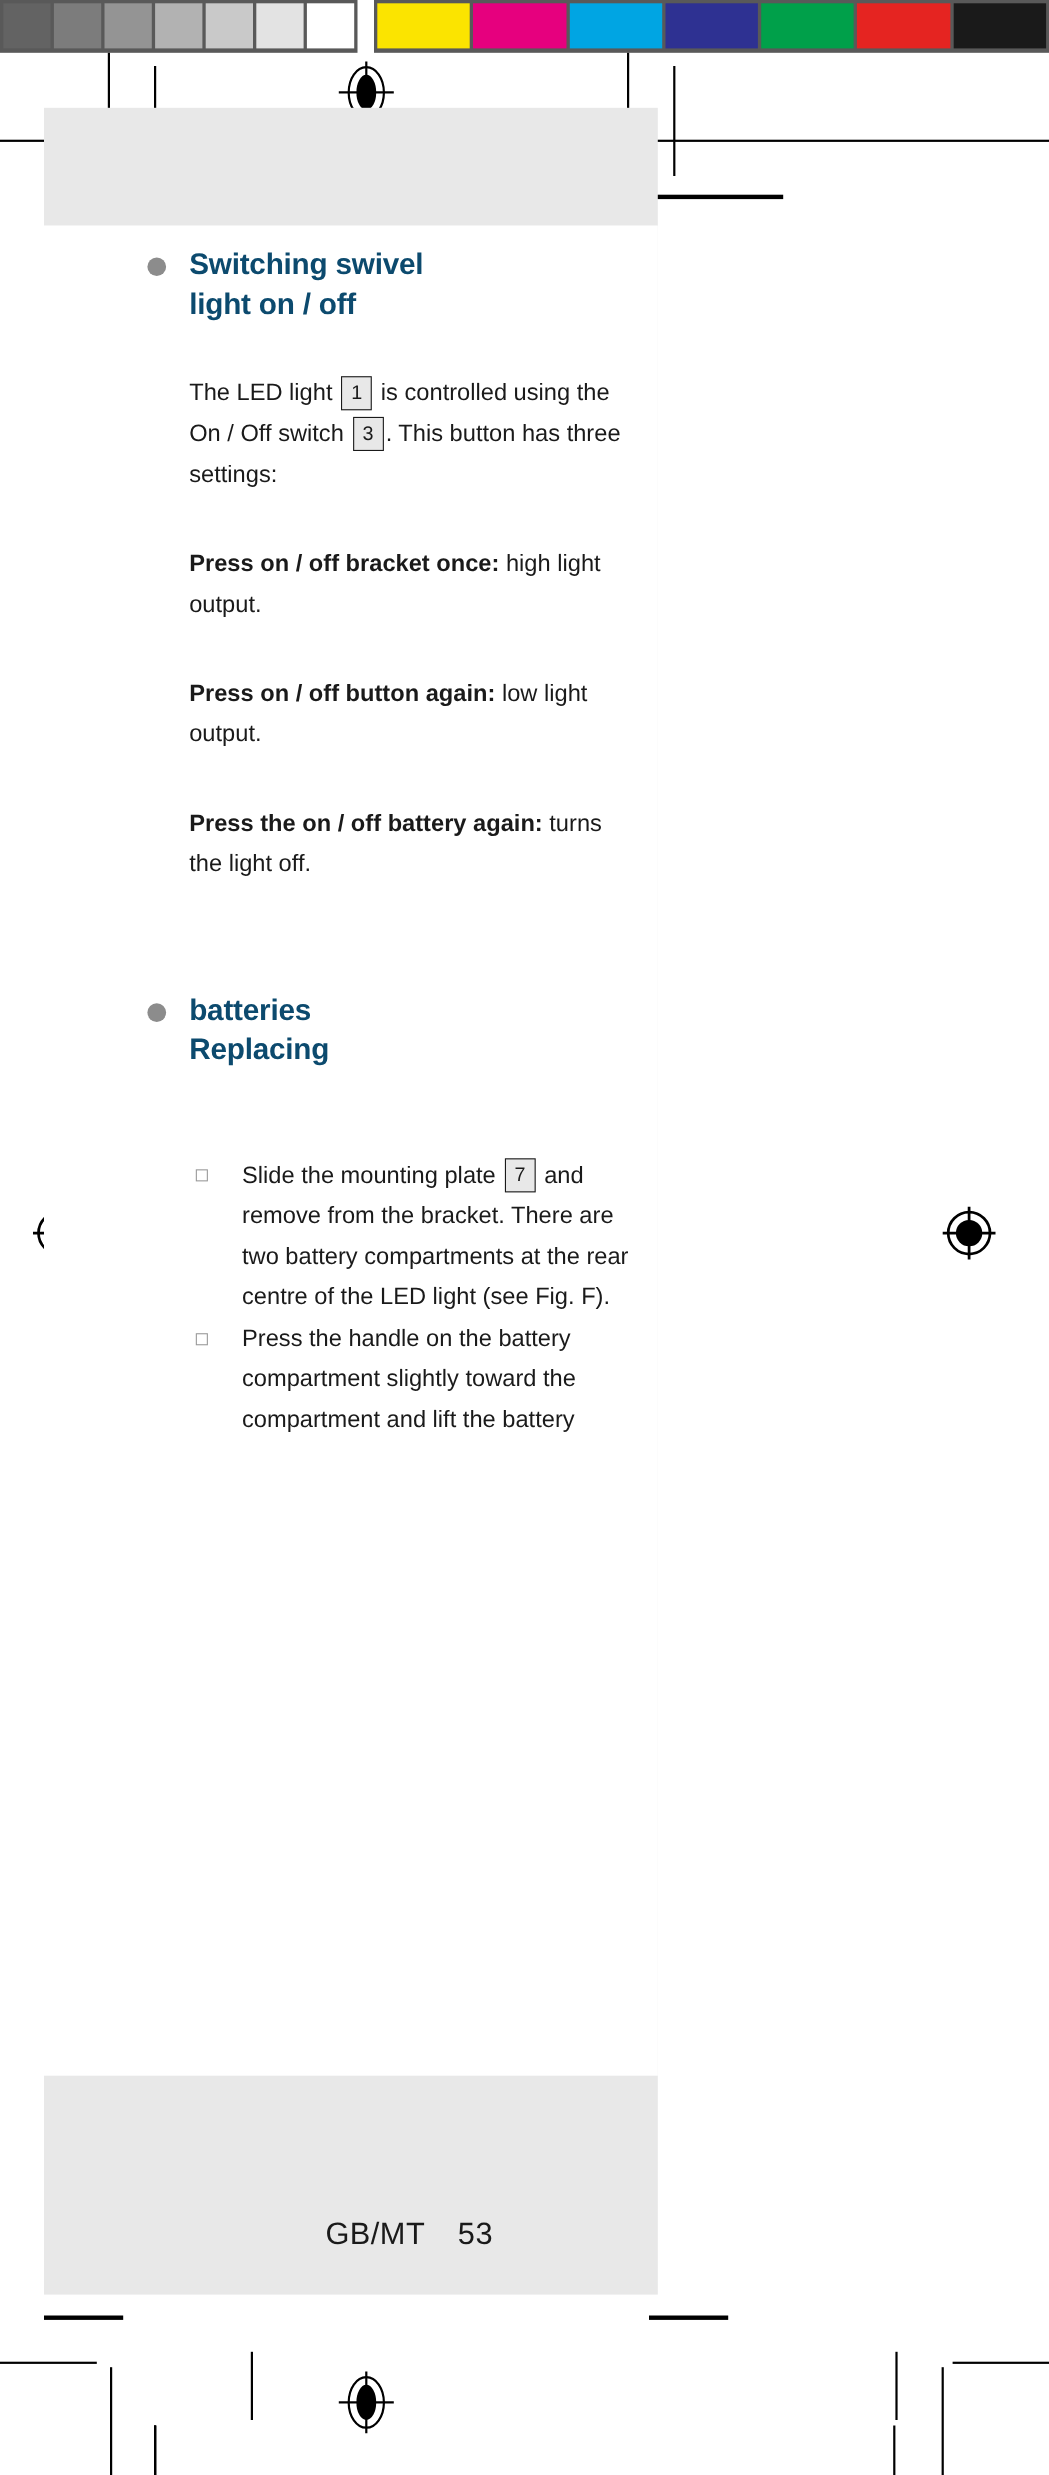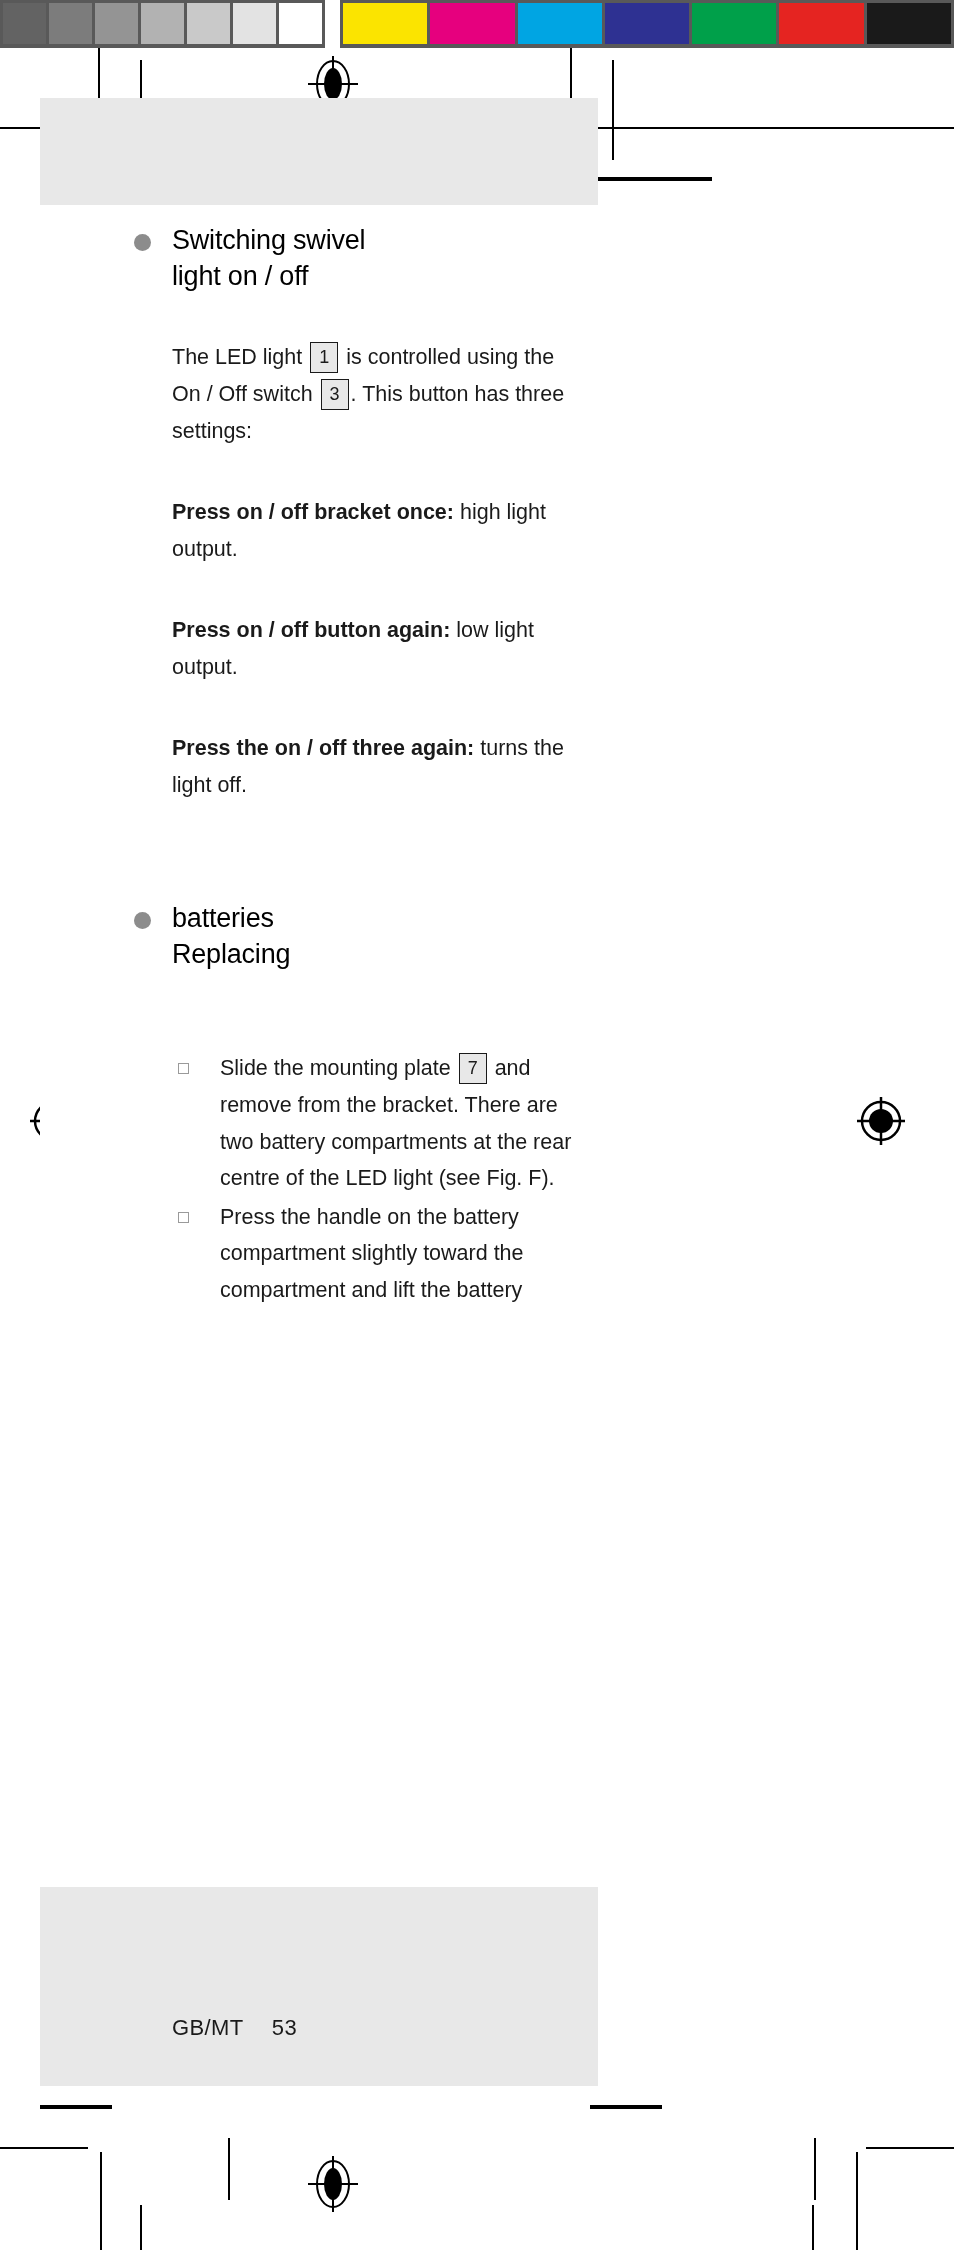--- a/index.html
+++ b/index.html
@@ -68,22 +68,22 @@
     position: absolute;
     left: 172px;
     top: 222px;
     width: 400px;
     color: #1a1a1a;
   }
 
   
   .section-head {
     position: relative;
-    color: #000000;
-    font-weight: normal;
+    color: #0c4a6e;
+    font-weight: bold;
     font-size: 27px;
     line-height: 1.35;
     letter-spacing: -0.2px;
     padding-left: 0px;
   }
   .section-head .bullet-dot {
     position: absolute;
     left: -38px;
     top: 12px;
     width: 17px;
@@ -137,22 +137,22 @@
     border: 1.5px solid #9a9a9a;
     background: #ffffff;
   }
 
   
   #footer {
     position: absolute;
     left: 172px;
     top: 2015px;
     width: 400px;
-    text-align: left;
-    font-size: 22px;
+    text-align: center;
+    font-size: 28px;
     color: #1a1a1a;
     letter-spacing: 0.4px;
   }
   #footer .pg { margin-left: 22px; }
 </style>
 </head>
 <body>
 
 <div id="page">
 
@@ -255,21 +255,21 @@
     <div class="spacer-md"></div>
 
     <p class="para" id="p-once"><b>Press on / off bracket once:</b> high light output.</p>
 
     <div class="spacer-md"></div>
 
     <p class="para" id="p-again"><b>Press on / off button again:</b> low light output.</p>
 
     <div class="spacer-md"></div>
 
-    <p class="para" id="p-off"><b>Press the on / off three again:</b> turns the light off.</p>
+    <p class="para" id="p-off"><b>Press the on / off battery again:</b> turns the light off.</p>
 
     <div class="spacer-xl"></div>
 
     <h2 class="section-head">
       <span class="bullet-dot"></span>
       <span class="ht">batteries</span>
       <span class="ht">Replacing</span>
     </h2>
 
     <div class="spacer-lg"></div>

